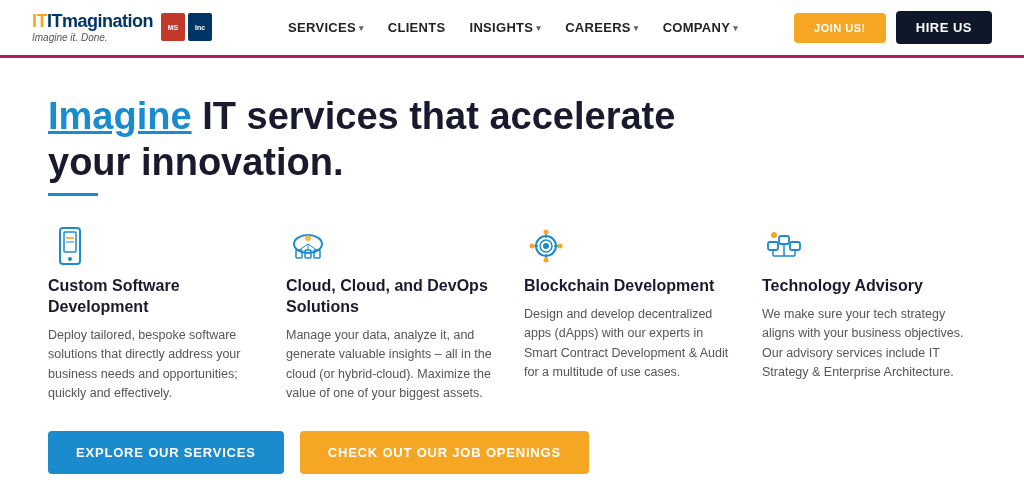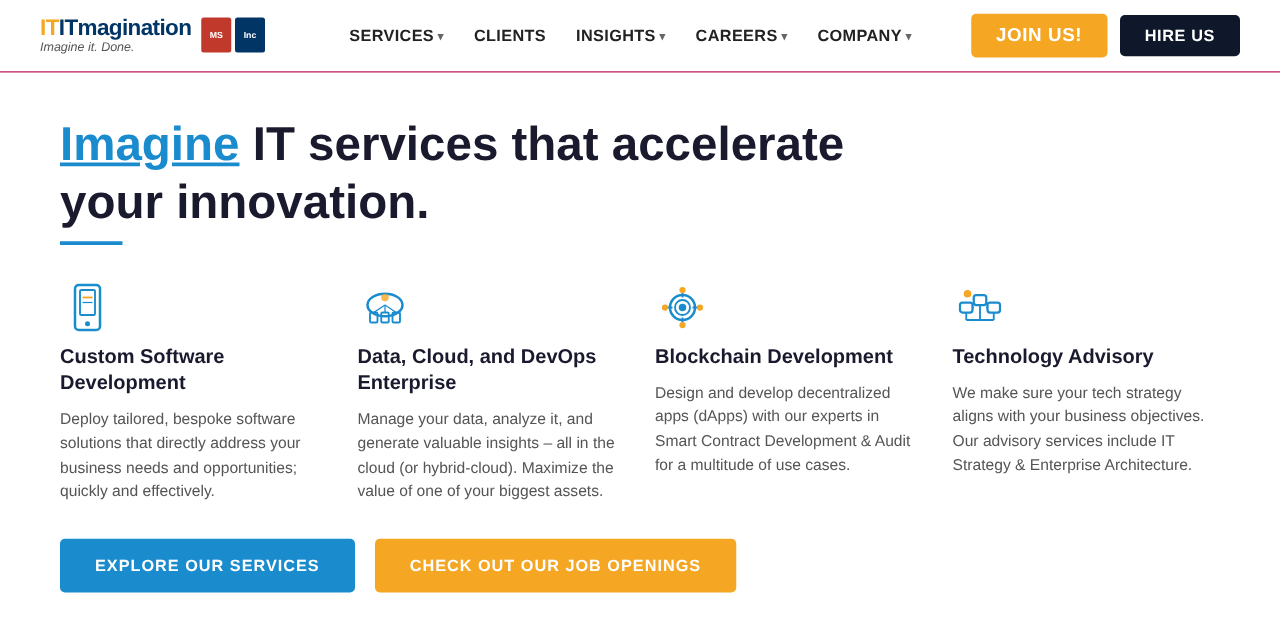--- a/index.html
+++ b/index.html
@@ -4,21 +4,21 @@
   <style>
     * { box-sizing: border-box; margin: 0; padding: 0; }
     body { font-family: 'Segoe UI', Arial, sans-serif; background: #fff; color: #222; }
 
     
     .navbar {
       display: flex;
       align-items: center;
       padding: 0 32px;
       height: 58px;
-      border-bottom: 1px solid #be185d;
+      border-bottom: 3px solid #be185d;
       background: #fff;
     }
     .logo-area {
       display: flex;
       align-items: center;
       gap: 8px;
       min-width: 200px;
     }
     .logo-text {
       display: flex;
@@ -91,21 +91,21 @@
       display: flex;
       gap: 10px;
       align-items: center;
     }
     .btn-join {
       background: #f5a623;
       color: #fff;
       border: none;
       border-radius: 4px;
       padding: 9px 20px;
-      font-size: 15px;
+      font-size: 11px;
       font-weight: 700;
       cursor: pointer;
       text-transform: uppercase;
       letter-spacing: 0.5px;
     }
     .btn-hire {
       background: #0f172a;
       color: #fff;
       border: none;
       border-radius: 4px;
@@ -272,21 +272,21 @@
           <ellipse cx="22" cy="20" rx="14" ry="9" fill="none" stroke="#1a8cce" stroke-width="2"></ellipse>
           <rect x="10" y="26" width="6" height="8" rx="1" fill="none" stroke="#1a8cce" stroke-width="1.5"></rect>
           <rect x="19" y="26" width="6" height="8" rx="1" fill="none" stroke="#1a8cce" stroke-width="1.5"></rect>
           <rect x="28" y="26" width="6" height="8" rx="1" fill="none" stroke="#1a8cce" stroke-width="1.5"></rect>
           <line x1="13" y1="26" x2="22" y2="20" stroke="#1a8cce" stroke-width="1"></line>
           <line x1="22" y1="26" x2="22" y2="20" stroke="#1a8cce" stroke-width="1"></line>
           <line x1="31" y1="26" x2="22" y2="20" stroke="#1a8cce" stroke-width="1"></line>
           <circle cx="22" cy="14" r="3" fill="#f5a623" opacity="0.8"></circle>
         </svg>
       </div>
-      <div class="service-title">Data, Cloud, and DevOps Enterprise</div>
+      <div class="service-title">Cloud, Cloud, and DevOps Solutions</div>
       <div class="service-desc">Manage your data, analyze it, and generate valuable insights – all in the cloud (or hybrid-cloud). Maximize the value of one of your biggest assets.</div>
     </div>
 
     <div class="service-card">
       <div class="service-icon">
         <svg width="44" height="44" viewBox="0 0 44 44">
           <circle cx="22" cy="22" r="10" fill="none" stroke="#1a8cce" stroke-width="2"></circle>
           <circle cx="22" cy="22" r="6" fill="none" stroke="#1a8cce" stroke-width="1.5"></circle>
           <line x1="22" y1="8" x2="22" y2="14" stroke="#1a8cce" stroke-width="1.5"></line>
           <line x1="22" y1="30" x2="22" y2="36" stroke="#1a8cce" stroke-width="1.5"></line>

